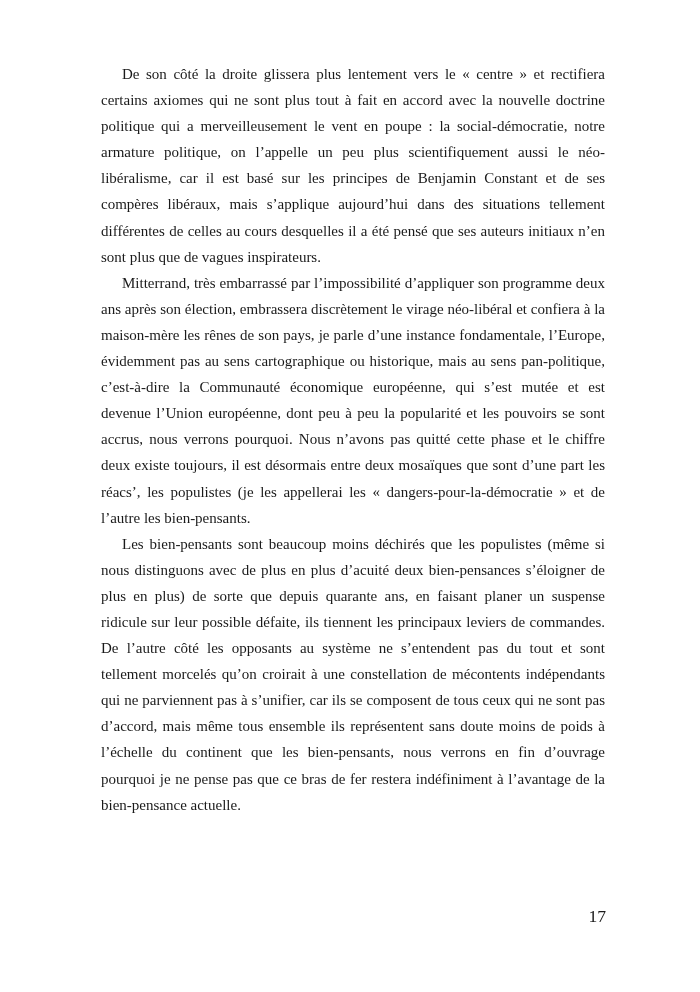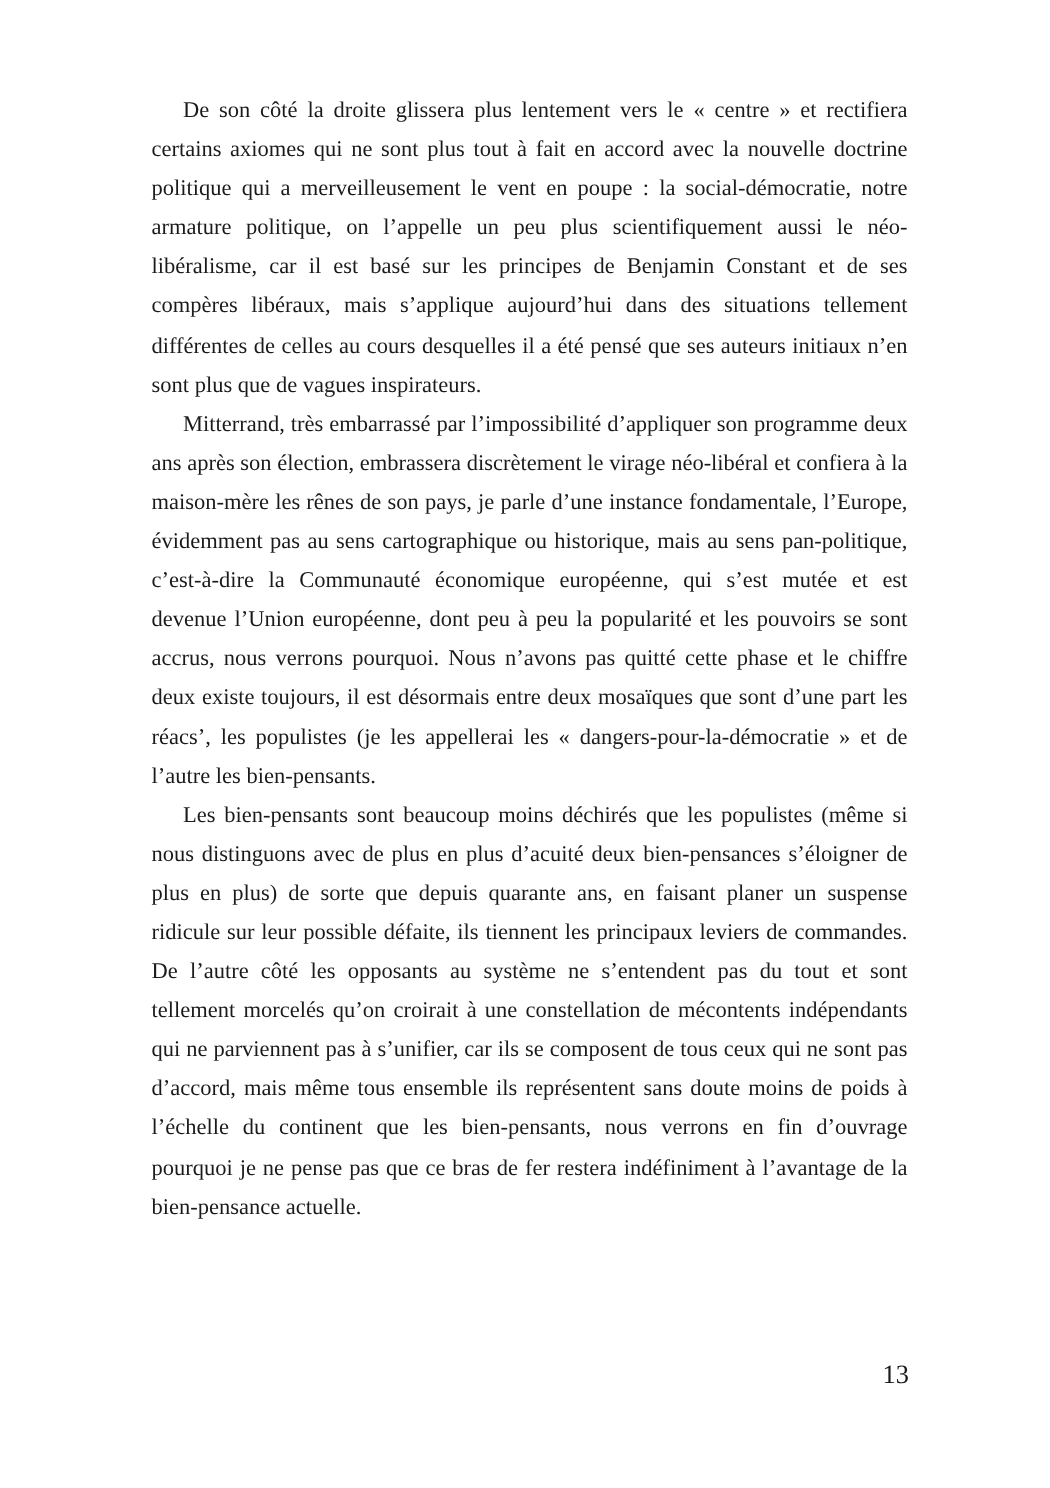--- a/index.html
+++ b/index.html
@@ -28,13 +28,13 @@
 </style>
 </head>
 <body>
 
 <div class="page">
   <p class="para">De son côté la droite glissera plus lentement vers le « centre » et rectifiera certains axiomes qui ne sont plus tout à fait en accord avec la nouvelle doctrine politique qui a merveilleusement le vent en poupe : la social-démocratie, notre armature politique, on l’appelle un peu plus scientifiquement aussi le néo-libéralisme, car il est basé sur les principes de Benjamin Constant et de ses compères libéraux, mais s’applique aujourd’hui dans des situations tellement différentes de celles au cours desquelles il a été pensé que ses auteurs initiaux n’en sont plus que de vagues inspirateurs.</p>
   <p class="para">Mitterrand, très embarrassé par l’impossibilité d’appliquer son programme deux ans après son élection, embrassera discrètement le virage néo-libéral et confiera à la maison-mère les rênes de son pays, je parle d’une instance fondamentale, l’Europe, évidemment pas au sens cartographique ou historique, mais au sens pan-politique, c’est-à-dire la Communauté économique européenne, qui s’est mutée et est devenue l’Union européenne, dont peu à peu la popularité et les pouvoirs se sont accrus, nous verrons pourquoi. Nous n’avons pas quitté cette phase et le chiffre deux existe toujours, il est désormais entre deux mosaïques que sont d’une part les réacs’, les populistes (je les appellerai les « dangers-pour-la-démocratie » et de l’autre les bien-pensants.</p>
   <p class="para">Les bien-pensants sont beaucoup moins déchirés que les populistes (même si nous distinguons avec de plus en plus d’acuité deux bien-pensances s’éloigner de plus en plus) de sorte que depuis quarante ans, en faisant planer un suspense ridicule sur leur possible défaite, ils tiennent les principaux leviers de commandes. De l’autre côté les opposants au système ne s’entendent pas du tout et sont tellement morcelés qu’on croirait à une constellation de mécontents indépendants qui ne parviennent pas à s’unifier, car ils se composent de tous ceux qui ne sont pas d’accord, mais même tous ensemble ils représentent sans doute moins de poids à l’échelle du continent que les bien-pensants, nous verrons en fin d’ouvrage pourquoi je ne pense pas que ce bras de fer restera indéfiniment à l’avantage de la bien-pensance actuelle.</p>
 </div>
 
-<div class="page-number">13</div>
+<div class="page-number">17</div>
 
 </body></html>

